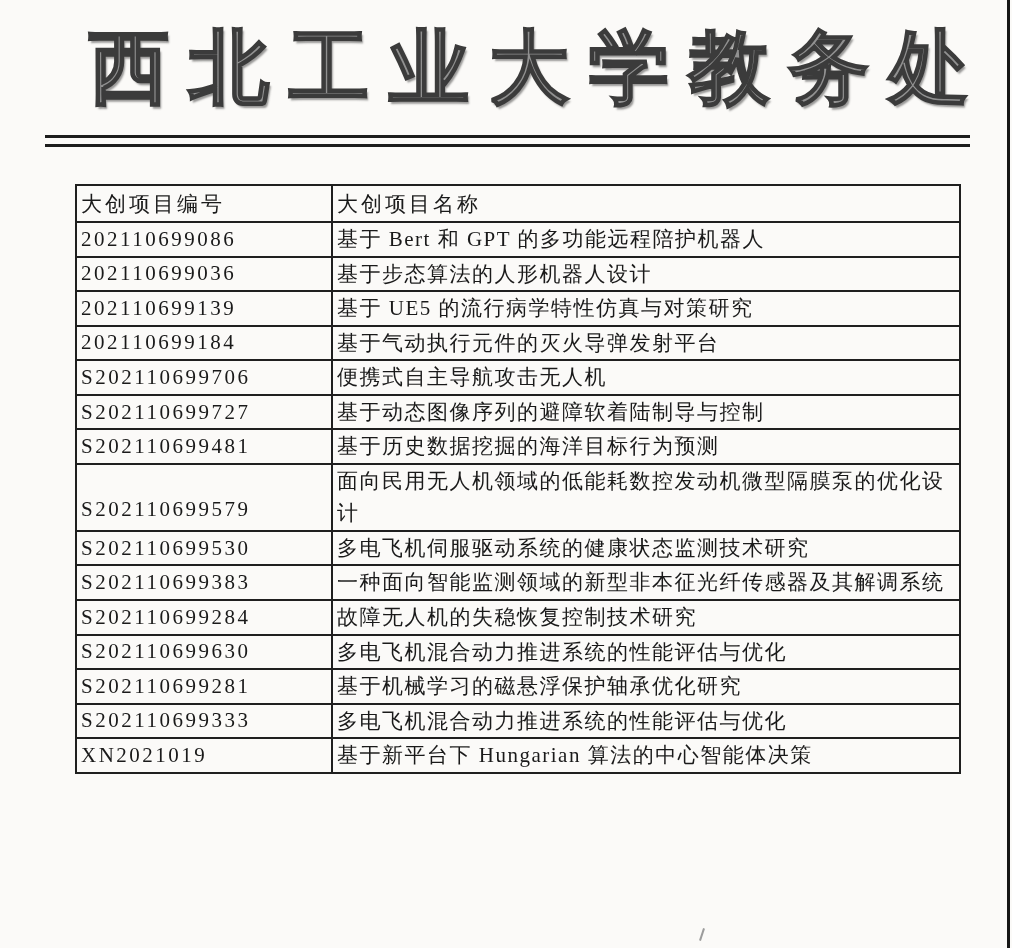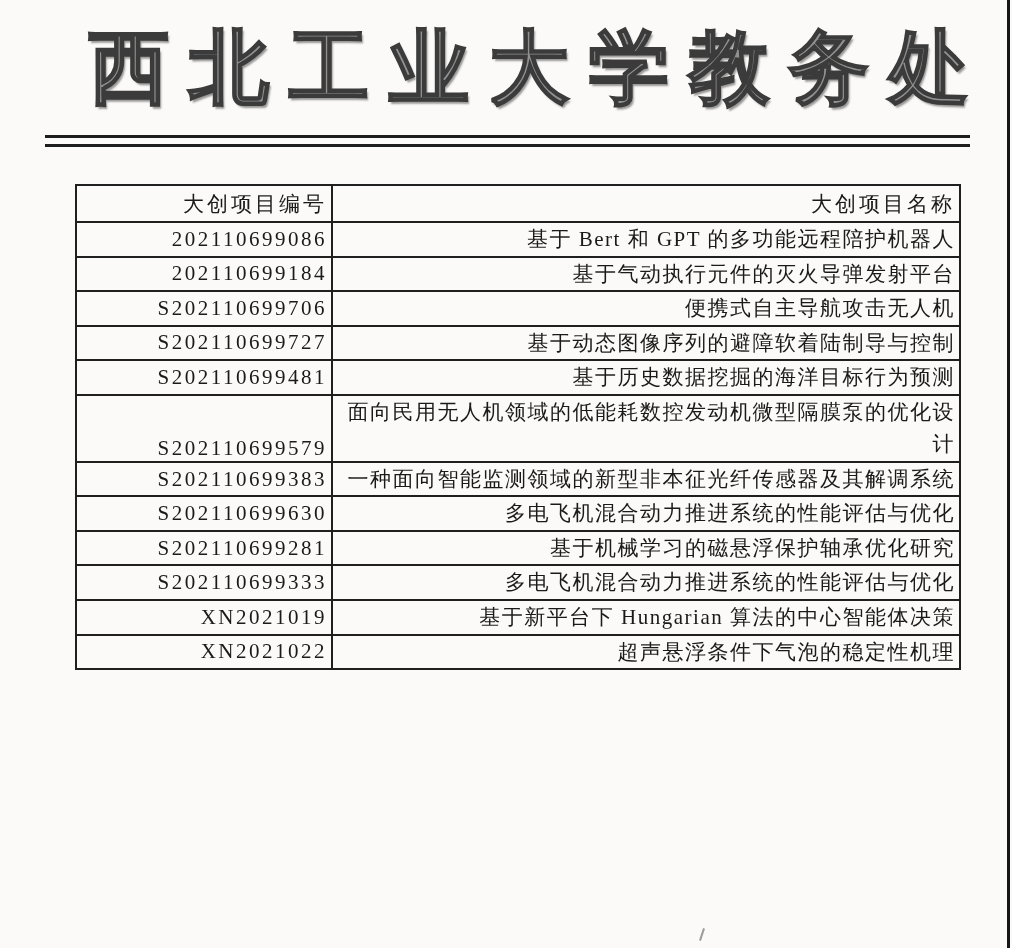--- a/index.html
+++ b/index.html
@@ -43,36 +43,36 @@
   table.projects {
     position: absolute;
     top: 184px; left: 75px;
     width: 886px;
     border-collapse: collapse;
     table-layout: fixed;
   }
   .projects col.id-col { width: 256px; }
   .projects th, .projects td {
     border: 2px solid #1f1f1f;
-    text-align: right;
+    text-align: left;
     vertical-align: middle;
     font-size: 21px;
     padding: 0 4px;
     overflow: hidden;
   }
   .projects th {
     height: 37px;
     font-weight: normal;
     letter-spacing: 3px;
   }
   .projects td { height: 24px; }
   td.id-cell { letter-spacing: 2.5px; }
   td.name-cell { letter-spacing: 1.5px; white-space: pre; line-height: 1.55; }
   tr.tall td { height: 54px; }
-  tr.tall td.id-cell { vertical-align: bottom; padding-bottom: 0; }
+  tr.tall td.id-cell { vertical-align: bottom; padding-bottom: 8px; }
 
   
   .scan-edge {
     position: absolute;
     top: 0; left: 1007px;
     width: 3px; height: 948px;
     background: #161616;
   }
   .scan-speck {
     position: absolute;
@@ -99,20 +99,28 @@
       <th>大创项目编号</th>
       <th>大创项目名称</th>
     </tr>
   </thead>
   <tbody id="table-body">
       <tr>
     <td class="id-cell">202110699086</td>
     <td class="name-cell">基于 Bert 和 GPT 的多功能远程陪护机器人</td>
   </tr>
       <tr>
+    <td class="id-cell">202110699036</td>
+    <td class="name-cell">基于步态算法的人形机器人设计</td>
+  </tr>
+      <tr>
+    <td class="id-cell">202110699139</td>
+    <td class="name-cell">基于 UE5 的流行病学特性仿真与对策研究</td>
+  </tr>
+      <tr>
     <td class="id-cell">202110699184</td>
     <td class="name-cell">基于气动执行元件的灭火导弹发射平台</td>
   </tr>
       <tr>
     <td class="id-cell">S202110699706</td>
     <td class="name-cell">便携式自主导航攻击无人机</td>
   </tr>
       <tr>
     <td class="id-cell">S202110699727</td>
     <td class="name-cell">基于动态图像序列的避障软着陆制导与控制</td>
@@ -120,40 +128,44 @@
       <tr>
     <td class="id-cell">S202110699481</td>
     <td class="name-cell">基于历史数据挖掘的海洋目标行为预测</td>
   </tr>
       <tr class="tall">
     <td class="id-cell">S202110699579</td>
     <td class="name-cell">面向民用无人机领域的低能耗数控发动机微型隔膜泵的优化设
 计</td>
   </tr>
       <tr>
+    <td class="id-cell">S202110699530</td>
+    <td class="name-cell">多电飞机伺服驱动系统的健康状态监测技术研究</td>
+  </tr>
+      <tr>
     <td class="id-cell">S202110699383</td>
     <td class="name-cell">一种面向智能监测领域的新型非本征光纤传感器及其解调系统</td>
+  </tr>
+      <tr>
+    <td class="id-cell">S202110699284</td>
+    <td class="name-cell">故障无人机的失稳恢复控制技术研究</td>
   </tr>
       <tr>
     <td class="id-cell">S202110699630</td>
     <td class="name-cell">多电飞机混合动力推进系统的性能评估与优化</td>
   </tr>
       <tr>
     <td class="id-cell">S202110699281</td>
     <td class="name-cell">基于机械学习的磁悬浮保护轴承优化研究</td>
   </tr>
       <tr>
     <td class="id-cell">S202110699333</td>
     <td class="name-cell">多电飞机混合动力推进系统的性能评估与优化</td>
   </tr>
       <tr>
     <td class="id-cell">XN2021019</td>
     <td class="name-cell">基于新平台下 Hungarian 算法的中心智能体决策</td>
   </tr>
-      <tr>
-    <td class="id-cell">XN2021022</td>
-    <td class="name-cell">超声悬浮条件下气泡的稳定性机理</td>
-  </tr>
     </tbody>
 </table>
 
 <div class="scan-edge"></div>
 <div class="scan-speck"></div>
 
 </body></html>

